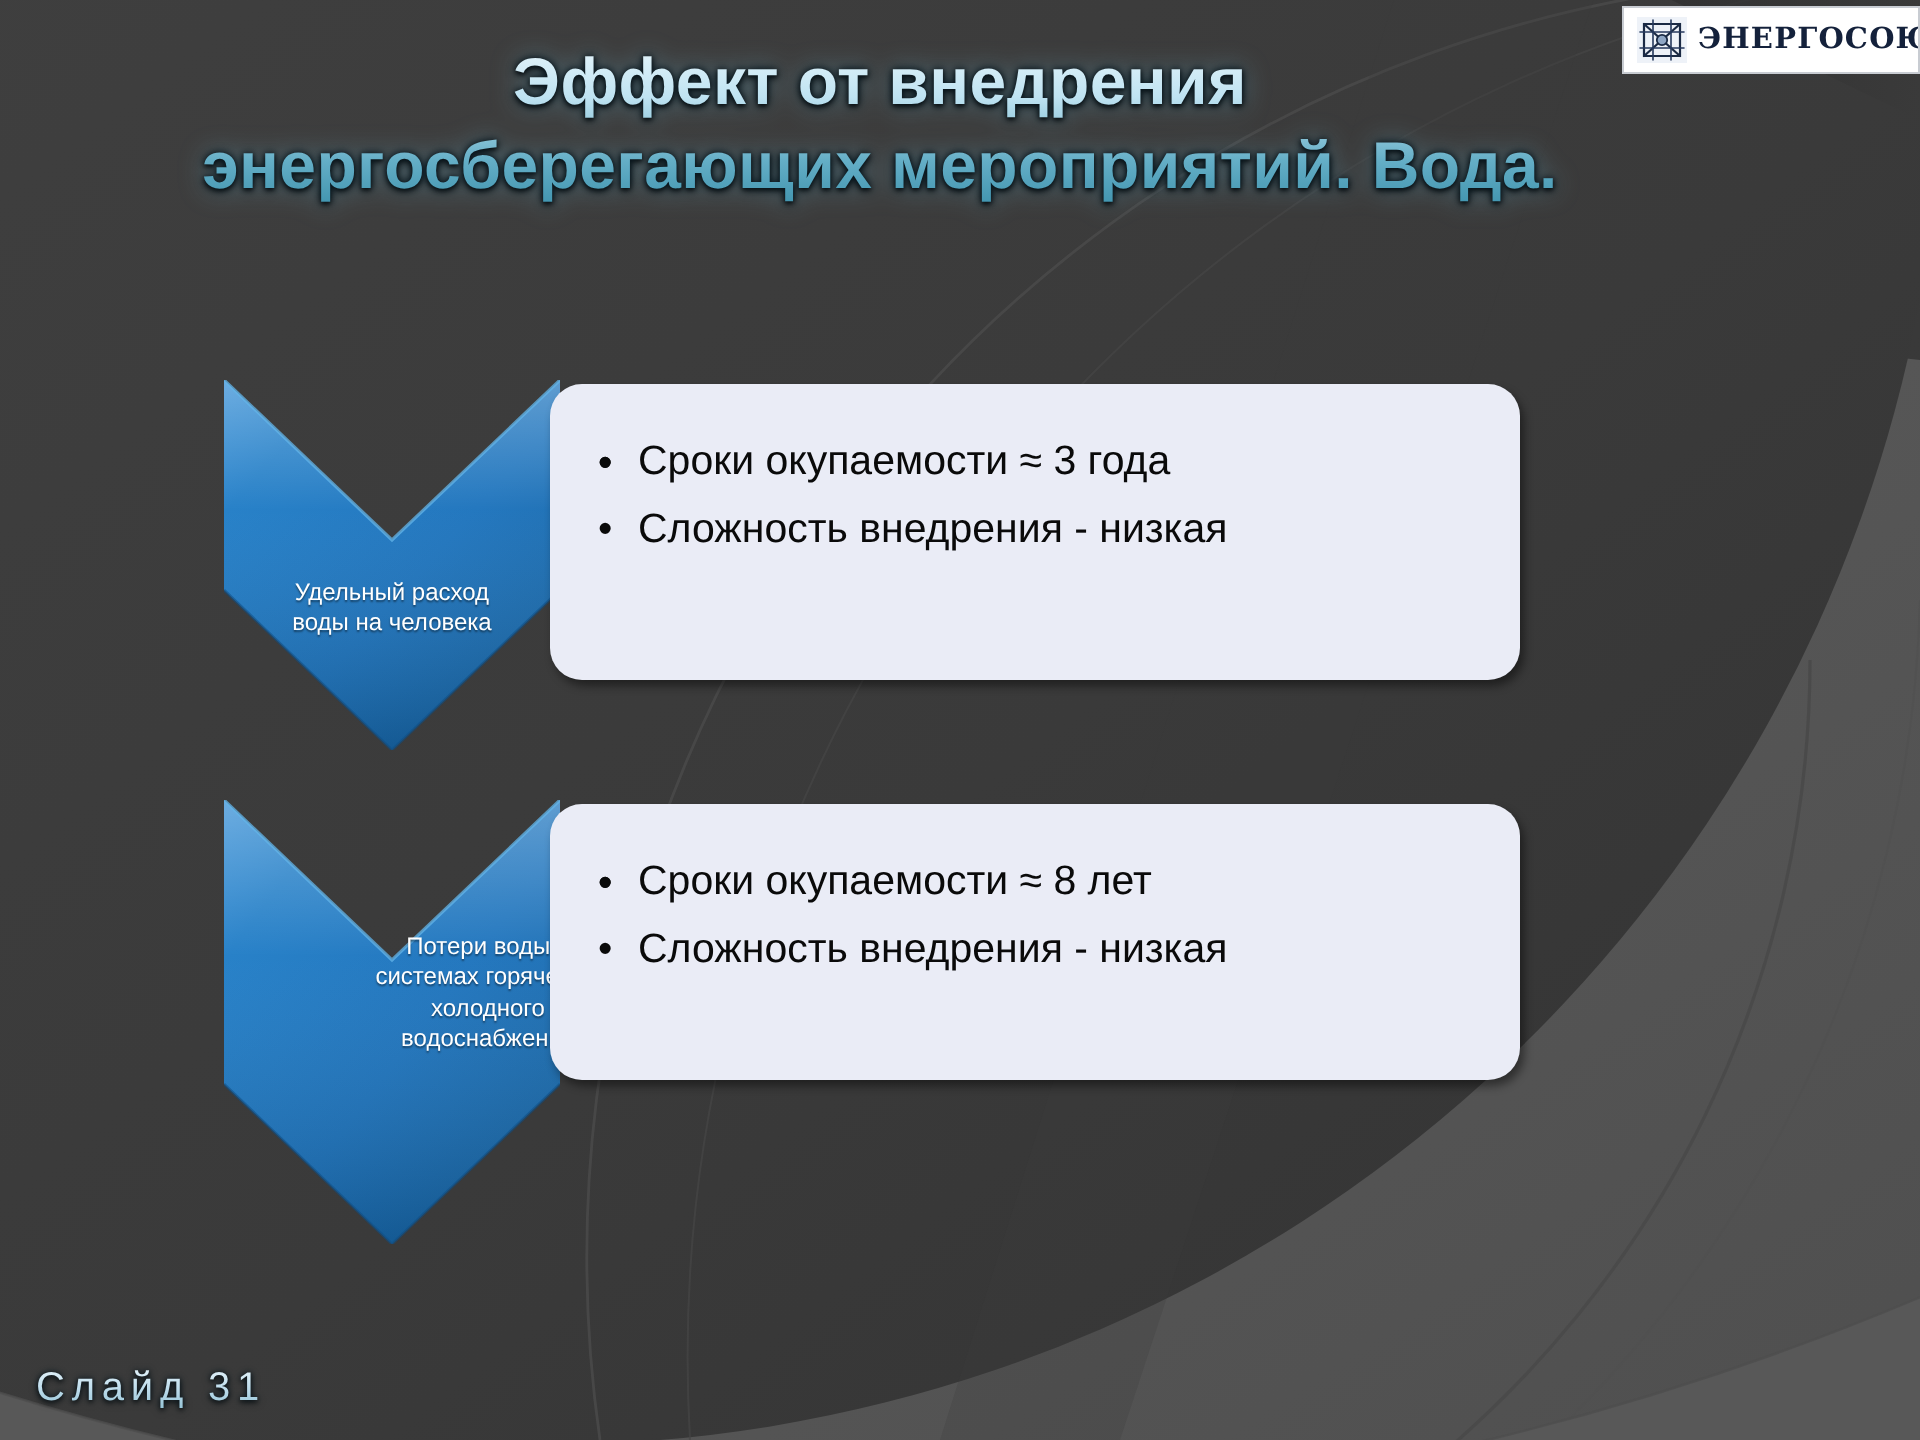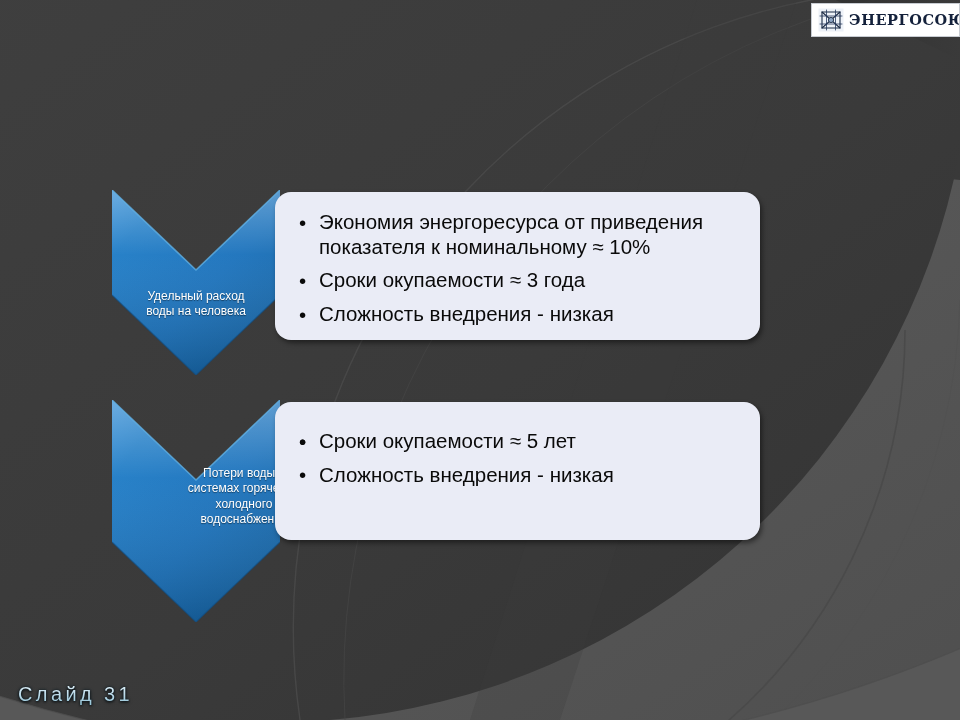--- a/index.html
+++ b/index.html
@@ -209,20 +209,22 @@
         <path d="M4 4 L13 12 L22 4" stroke="#1b2a44"></path>
         <path d="M4 20 L13 12 L22 20" stroke="#1b2a44"></path>
         <path d="M8.5 2 L8.5 22 M17.5 2 L17.5 22" stroke="#26395c" stroke-width="0.8"></path>
         <path d="M2 8 L24 8 M2 16 L24 16" stroke="#26395c" stroke-width="0.8"></path>
       </g>
       <circle cx="13" cy="12" r="2.6" fill="#8fa6c4" stroke="#1b2a44" stroke-width="0.9"></circle>
     </svg>
     <span id="logo-text">ЭНЕРГОСОЮЗ</span>
   </div>
 
+  <div id="title">Эффект от внедрения
+энергосберегающих мероприятий. Вода.</div>
 
   <div class="row" style="left:112px; top:190px; width:648px; height:185px;">
 
     <svg class="chevron" width="168" height="185" viewBox="0 0 168 185" aria-hidden="true">
       <defs>
         <linearGradient id="chev1" x1="0" y1="0" x2="1" y2="1">
           <stop offset="0%" stop-color="#2e8ad4"></stop>
           <stop offset="18%" stop-color="#1f7cc6"></stop>
           <stop offset="55%" stop-color="#1b72bc"></stop>
           <stop offset="100%" stop-color="#14619f"></stop>
@@ -239,21 +241,20 @@
       <path d="M 0 105 L 84 185 L 168 105" fill="none" stroke="#0f4f85" stroke-width="1.4" opacity="0.55"></path>
     </svg>
 
     <div class="chevron-label" style="top:99px; width:168px; white-space:pre-line;">Удельный расход
 воды на человека</div>
 
     <div class="callout" style="left:163px; top:2px; width:485px; height:148px;">
       <ul>
         <li>
           <span class="bullet">•</span>
-          <span>Экономия энергоресурса от приведения показателя к номинальному ≈ 10%</span>
         </li>
         <li>
           <span class="bullet">•</span>
           <span>Сроки окупаемости ≈ 3 года</span>
         </li>
         <li>
           <span class="bullet">•</span>
           <span>Сложность внедрения - низкая</span>
         </li>
       </ul>
@@ -287,21 +288,21 @@
 холодного
 водоснабжения</div>
 
     <div class="callout" style="left:163px; top:2px; width:485px; height:138px;">
       <ul>
         <li>
           <span class="bullet">•</span>
         </li>
         <li>
           <span class="bullet">•</span>
-          <span>Сроки окупаемости ≈ 5 лет</span>
+          <span>Сроки окупаемости ≈ 8 лет</span>
         </li>
         <li>
           <span class="bullet">•</span>
           <span>Сложность внедрения - низкая</span>
         </li>
       </ul>
     </div>
   </div>
 
   <div id="footer">Слайд 31</div>

